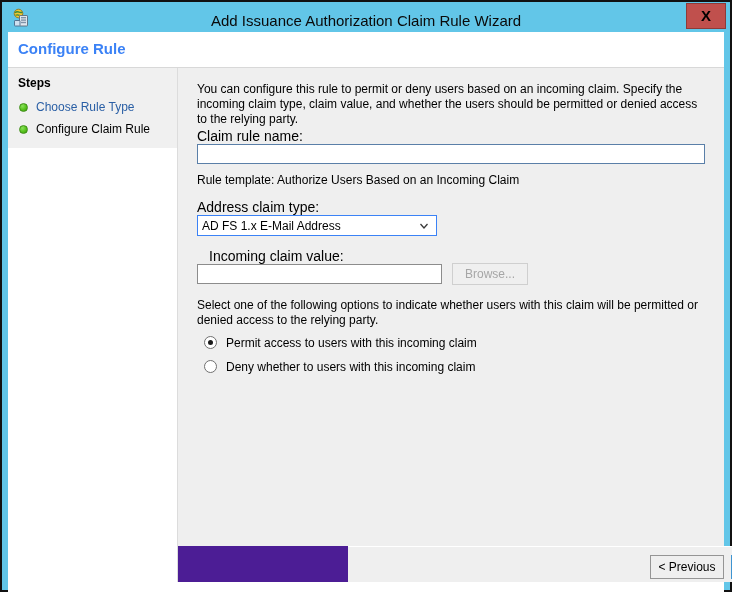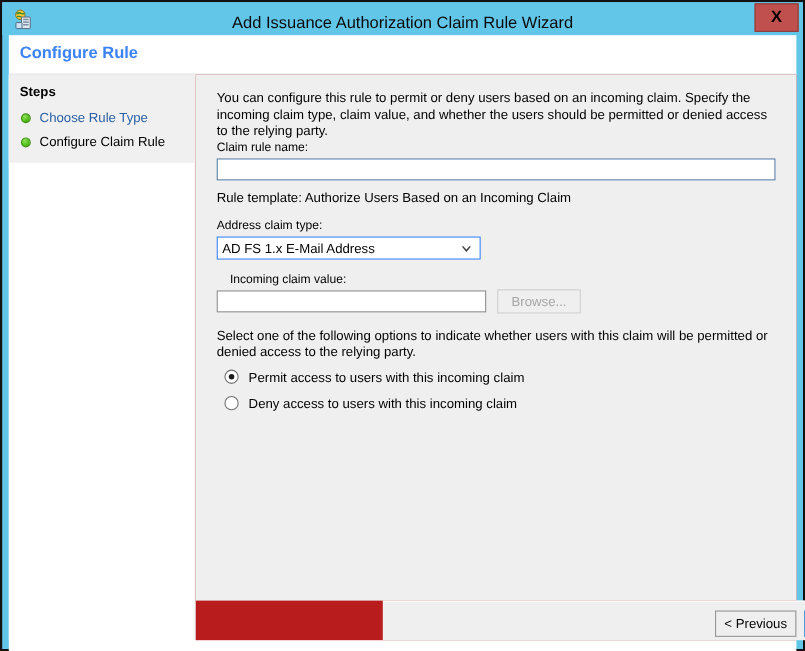--- a/index.html
+++ b/index.html
@@ -189,21 +189,21 @@
     color: #000000;
   }
 
   
   #main-panel {
     position: absolute;
     left: 170px;
     top: 0;
     width: 546px;
     height: 514px;
-    background: #b91c1c;
+    background: #4c1d95;
     box-sizing: border-box;
   }
   #main-inner {
     position: absolute;
     left: 0;
     top: 0;
     width: 546px;
     height: 478px;
     background: #efefef;
     overflow: hidden;
@@ -212,21 +212,21 @@
     position: absolute;
     left: 19px;
     top: 14px;
     width: 508px;
     font-size: 12px;
     line-height: 15px;
     color: #000000;
   }
   .field-label {
     position: absolute;
-    font-size: 11px;
+    font-size: 14px;
     color: #000000;
   }
 
   #label-rule-name { left: 19px; top: 60px; }
   #input-rule-name {
     position: absolute;
     left: 19px;
     top: 76px;
     width: 508px;
     height: 20px;
@@ -453,21 +453,21 @@
 
         <div id="select-text">Select one of the following options to indicate whether users with this claim will be permitted or denied access to the relying party.</div>
 
         <div class="radio-row" id="radio-permit-row">
           <span class="radio-mark checked"></span>
           <span>Permit access to users with this incoming claim</span>
         </div>
 
         <div class="radio-row" id="radio-deny-row">
           <span class="radio-mark"></span>
-          <span>Deny access to users with this incoming claim</span>
+          <span>Deny whether to users with this incoming claim</span>
         </div>
 
       </div>
 
       <div id="button-strip">
         <div class="dlg-button" id="btn-previous">&lt; Previous</div>
         <div class="dlg-button" id="btn-finish">Finish</div>
 
       </div>
     </div>

